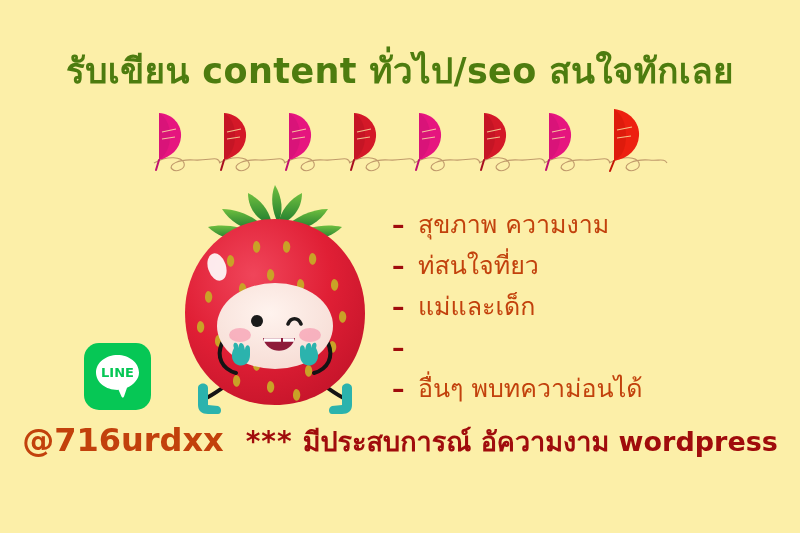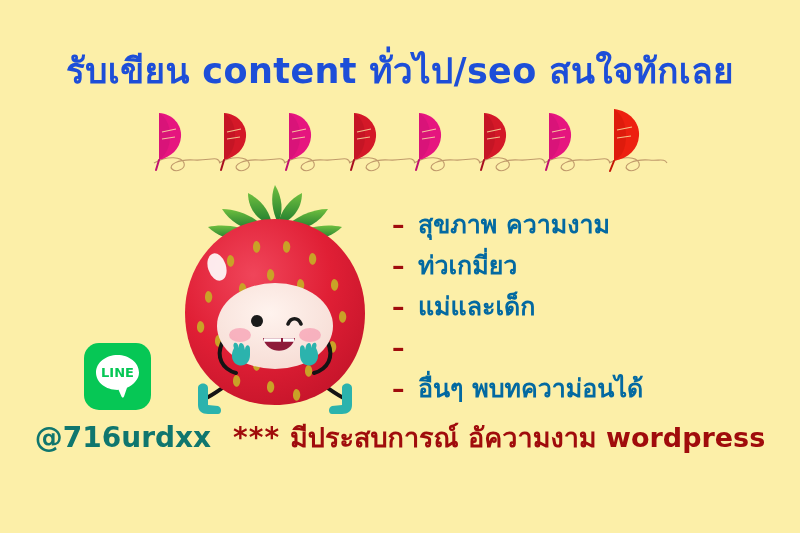--- a/index.html
+++ b/index.html
@@ -20,21 +20,21 @@
 
   
   .headline {
     position: absolute;
     top: 52px;
     left: 0;
     width: 800px;
     text-align: center;
     font-size: 35px;
     font-weight: bold;
-    color: #1d4ed8;
+    color: #4d7c0f;
     letter-spacing: 0.4px;
     line-height: 1.1;
     white-space: nowrap;
   }
 
   
   .feather-strip {
     position: absolute;
     top: 103px;
     left: 148px;
@@ -56,23 +56,23 @@
   }
   .bullet-dash {
     color: #A00C0C;
     font-size: 25px;
     font-weight: bold;
     width: 26px;
     flex: none;
     line-height: 1;
   }
   .bullet-text {
-    color: #0369a1;
+    color: #c2410c;
     font-size: 25px;
-    font-weight: bold;
+    font-weight: normal;
     line-height: 1;
     white-space: nowrap;
   }
 
   
   .mascot {
     position: absolute;
     left: 160px;
     top: 183px;
     width: 230px;
@@ -94,22 +94,22 @@
     position: absolute;
     left: 0;
     top: 424px;
     width: 800px;
     display: flex;
     align-items: baseline;
     justify-content: center;
     white-space: nowrap;
   }
   .handle {
-    color: #0f766e;
-    font-size: 28px;
+    color: #c2410c;
+    font-size: 32px;
     font-weight: bold;
     line-height: 1;
   }
   .stars {
     color: #A00C0C;
     font-size: 28px;
     font-weight: bold;
     line-height: 1;
     margin-left: 22px;
     letter-spacing: 1px;
@@ -299,21 +299,21 @@
     </svg>
   </div>
 
   <div class="bullet-list">
     <div class="bullet-row">
       <span class="bullet-dash">–</span>
       <span class="bullet-text">สุขภาพ ความงาม</span>
     </div>
     <div class="bullet-row">
       <span class="bullet-dash">–</span>
-      <span class="bullet-text">ท่วเกมี่ยว</span>
+      <span class="bullet-text">ท่สนใจที่ยว</span>
     </div>
     <div class="bullet-row">
       <span class="bullet-dash">–</span>
       <span class="bullet-text">แม่และเด็ก</span>
     </div>
     <div class="bullet-row">
       <span class="bullet-dash">–</span>
     </div>
     <div class="bullet-row">
       <span class="bullet-dash">–</span>

